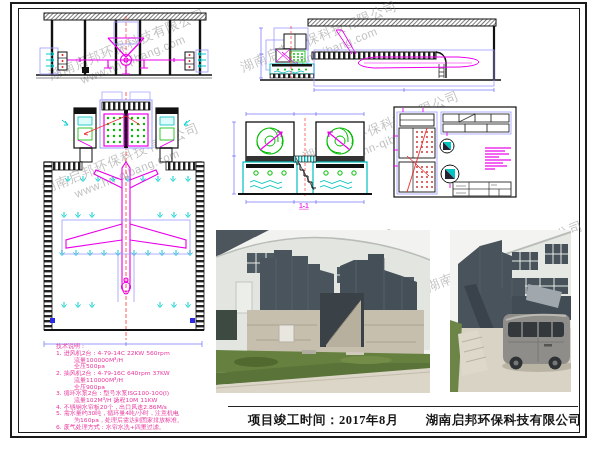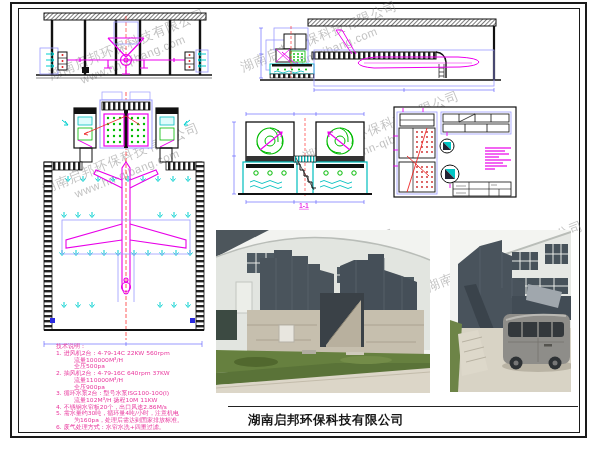--- a/index.html
+++ b/index.html
@@ -511,16 +511,17 @@
       <rect x="94" y="114" width="8" height="2.5" fill="#55544f"></rect>
       <circle cx="66" cy="133" r="6.5" fill="#2e3235"></circle>
         <circle cx="66" cy="133" r="2.5" fill="#777"></circle>
       <circle cx="105" cy="133" r="6.5" fill="#2e3235"></circle>
         <circle cx="105" cy="133" r="2.5" fill="#777"></circle>
     </g>
   </svg>
 
   <div class="cap-line"></div>
   <div class="caption">
+    <span>项目竣工时间：2017年8月</span>
     <span>湖南启邦环保科技有限公司</span>
   </div>
 
 </div>
 
 </body></html>

